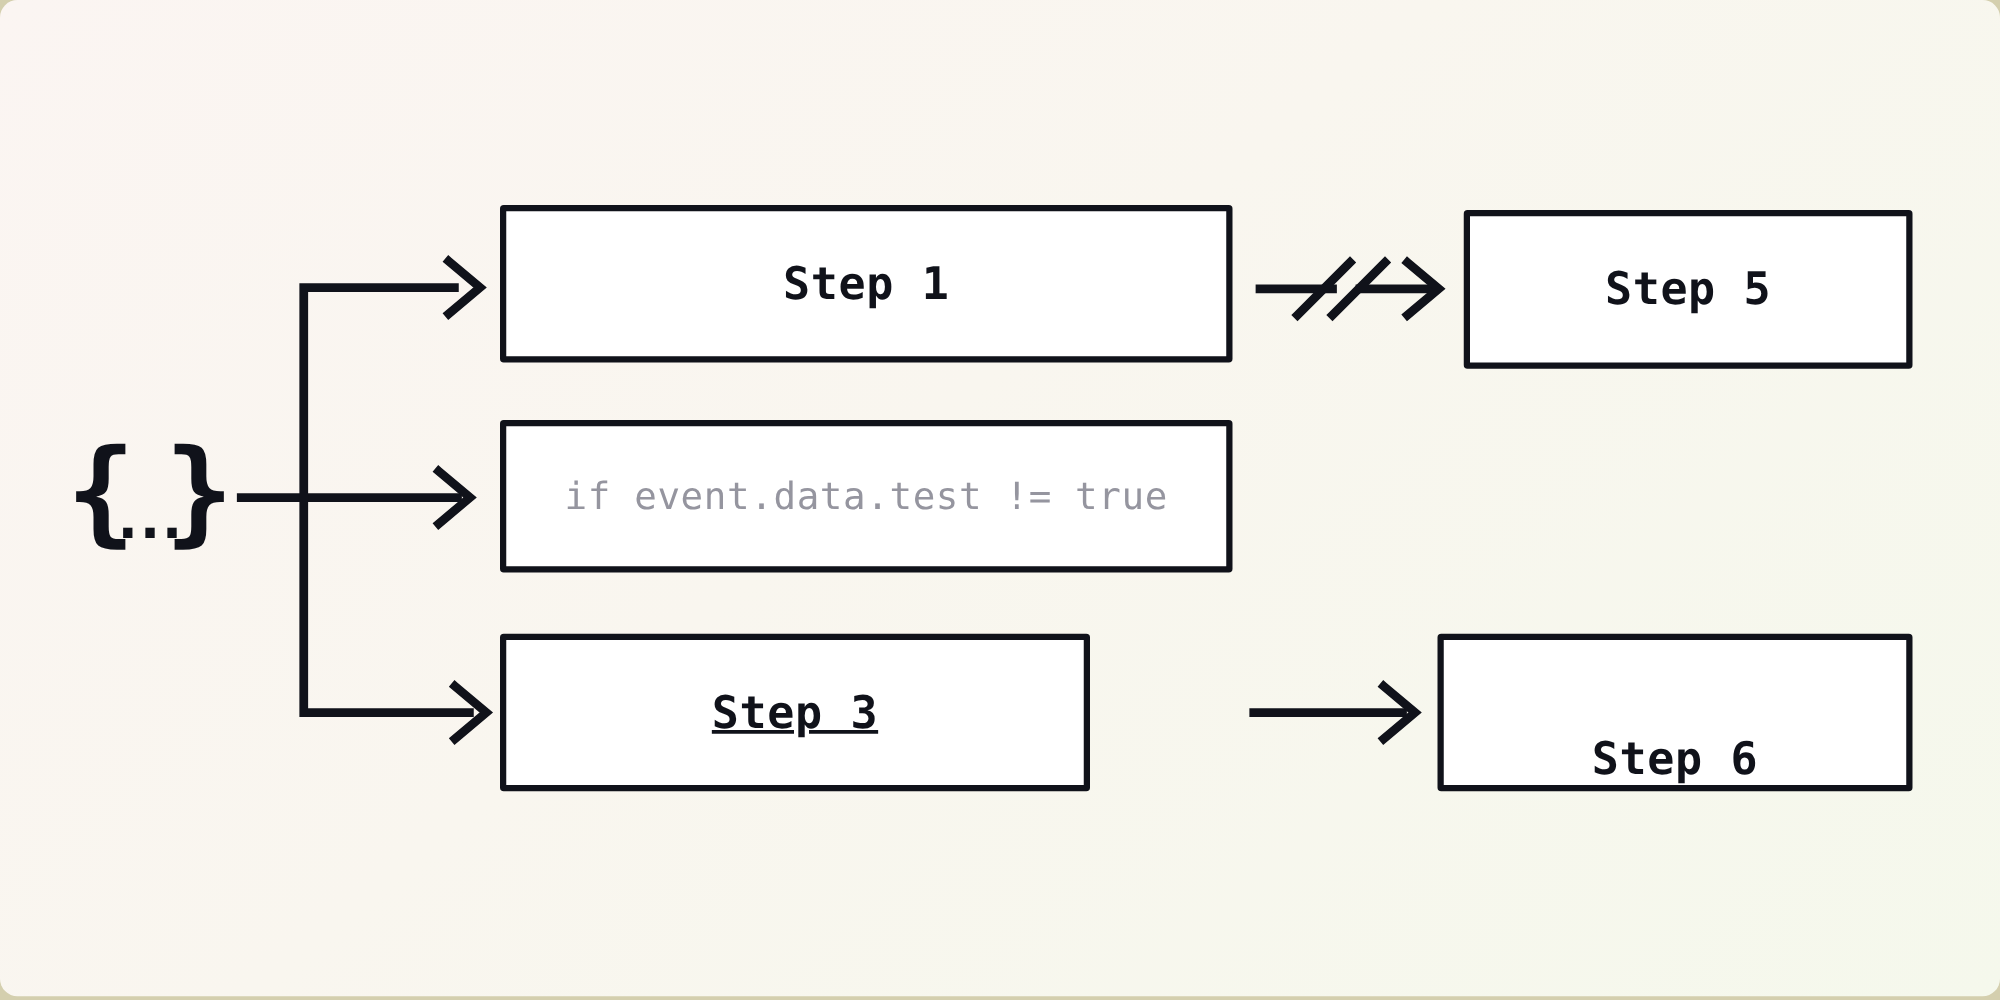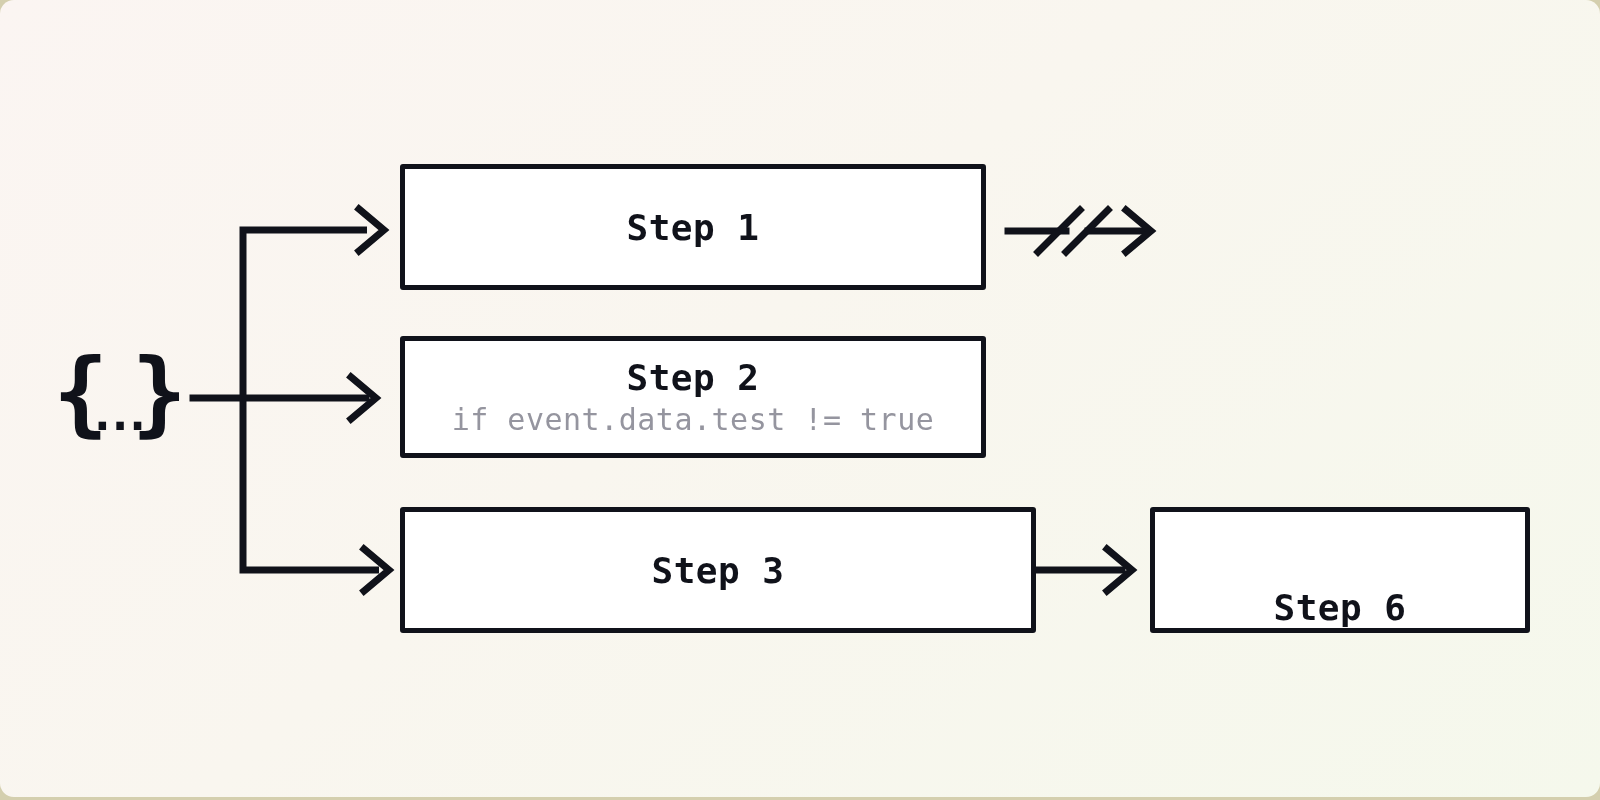--- a/index.html
+++ b/index.html
@@ -73,21 +73,21 @@
     white-space: pre;
   }
   .node .condition {
     font-size: 30px;
     letter-spacing: 0.5px;
     color: var(--caption-gray);
     white-space: pre;
   }
   .node-step-1 { left: 400px; top: 164px; width: 586px; height: 126px; }
   .node-step-2 { left: 400px; top: 336px; width: 586px; height: 122px; }
-  .node-step-3 { left: 400px; top: 507px; width: 636px; height: 126px; }
+  .node-step-3 { left: 400px; top: 507px; width: 472px; height: 126px; text-decoration: underline; }
   .node-step-5 { left: 1171px; top: 168px; width: 359px; height: 127px; }
   .node-step-6 { left: 1150px; top: 507px; width: 380px; height: 126px; justify-content: flex-end; }
 </style>
 </head>
 <body>
 
 <div class="card">
 
   <div class="event-glyph">
     <span class="brace">{</span>
@@ -112,26 +112,28 @@
 
     <path d="M1003 570 H1122"></path>
     <polyline points="1107 549, 1132 570, 1107 591"></polyline>
   </svg>
 
   <div class="node node-step-1">
     <span class="label">Step 1</span>
   </div>
 
   <div class="node node-step-2">
-    <span class="label">Step 2</span>
     <span class="condition">if event.data.test != true</span>
   </div>
 
   <div class="node node-step-3">
     <span class="label">Step 3</span>
   </div>
 
+  <div class="node node-step-5">
+    <span class="label">Step 5</span>
+  </div>
 
   <div class="node node-step-6">
     <span class="label">Step 6</span>
   </div>
 
 </div>
 
 </body></html>

